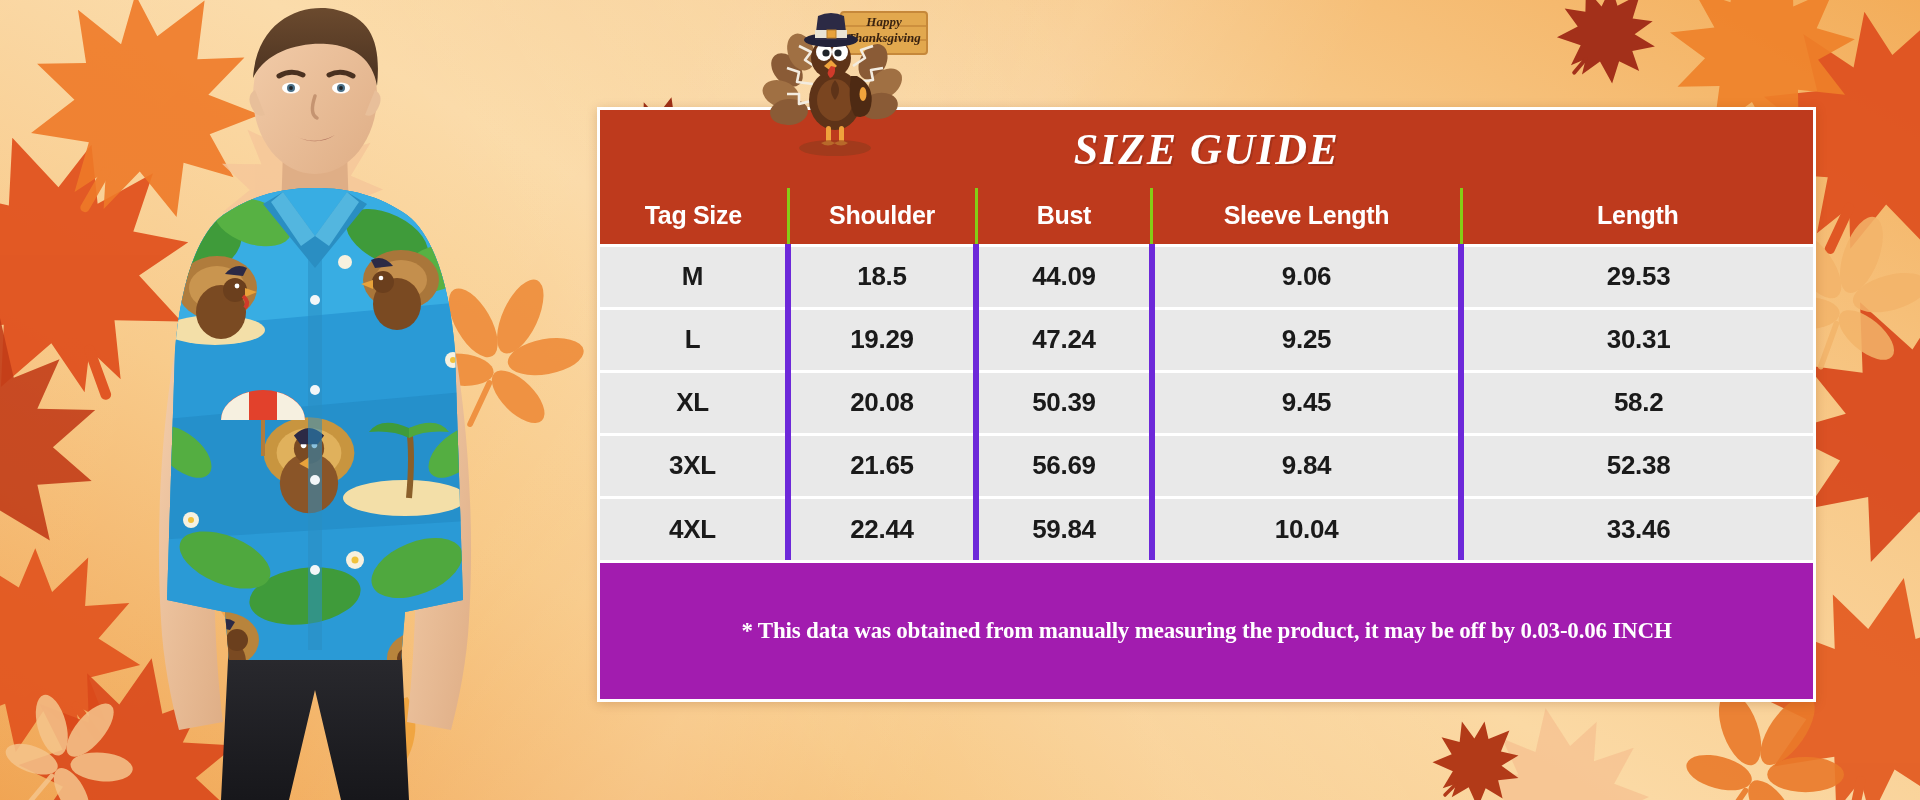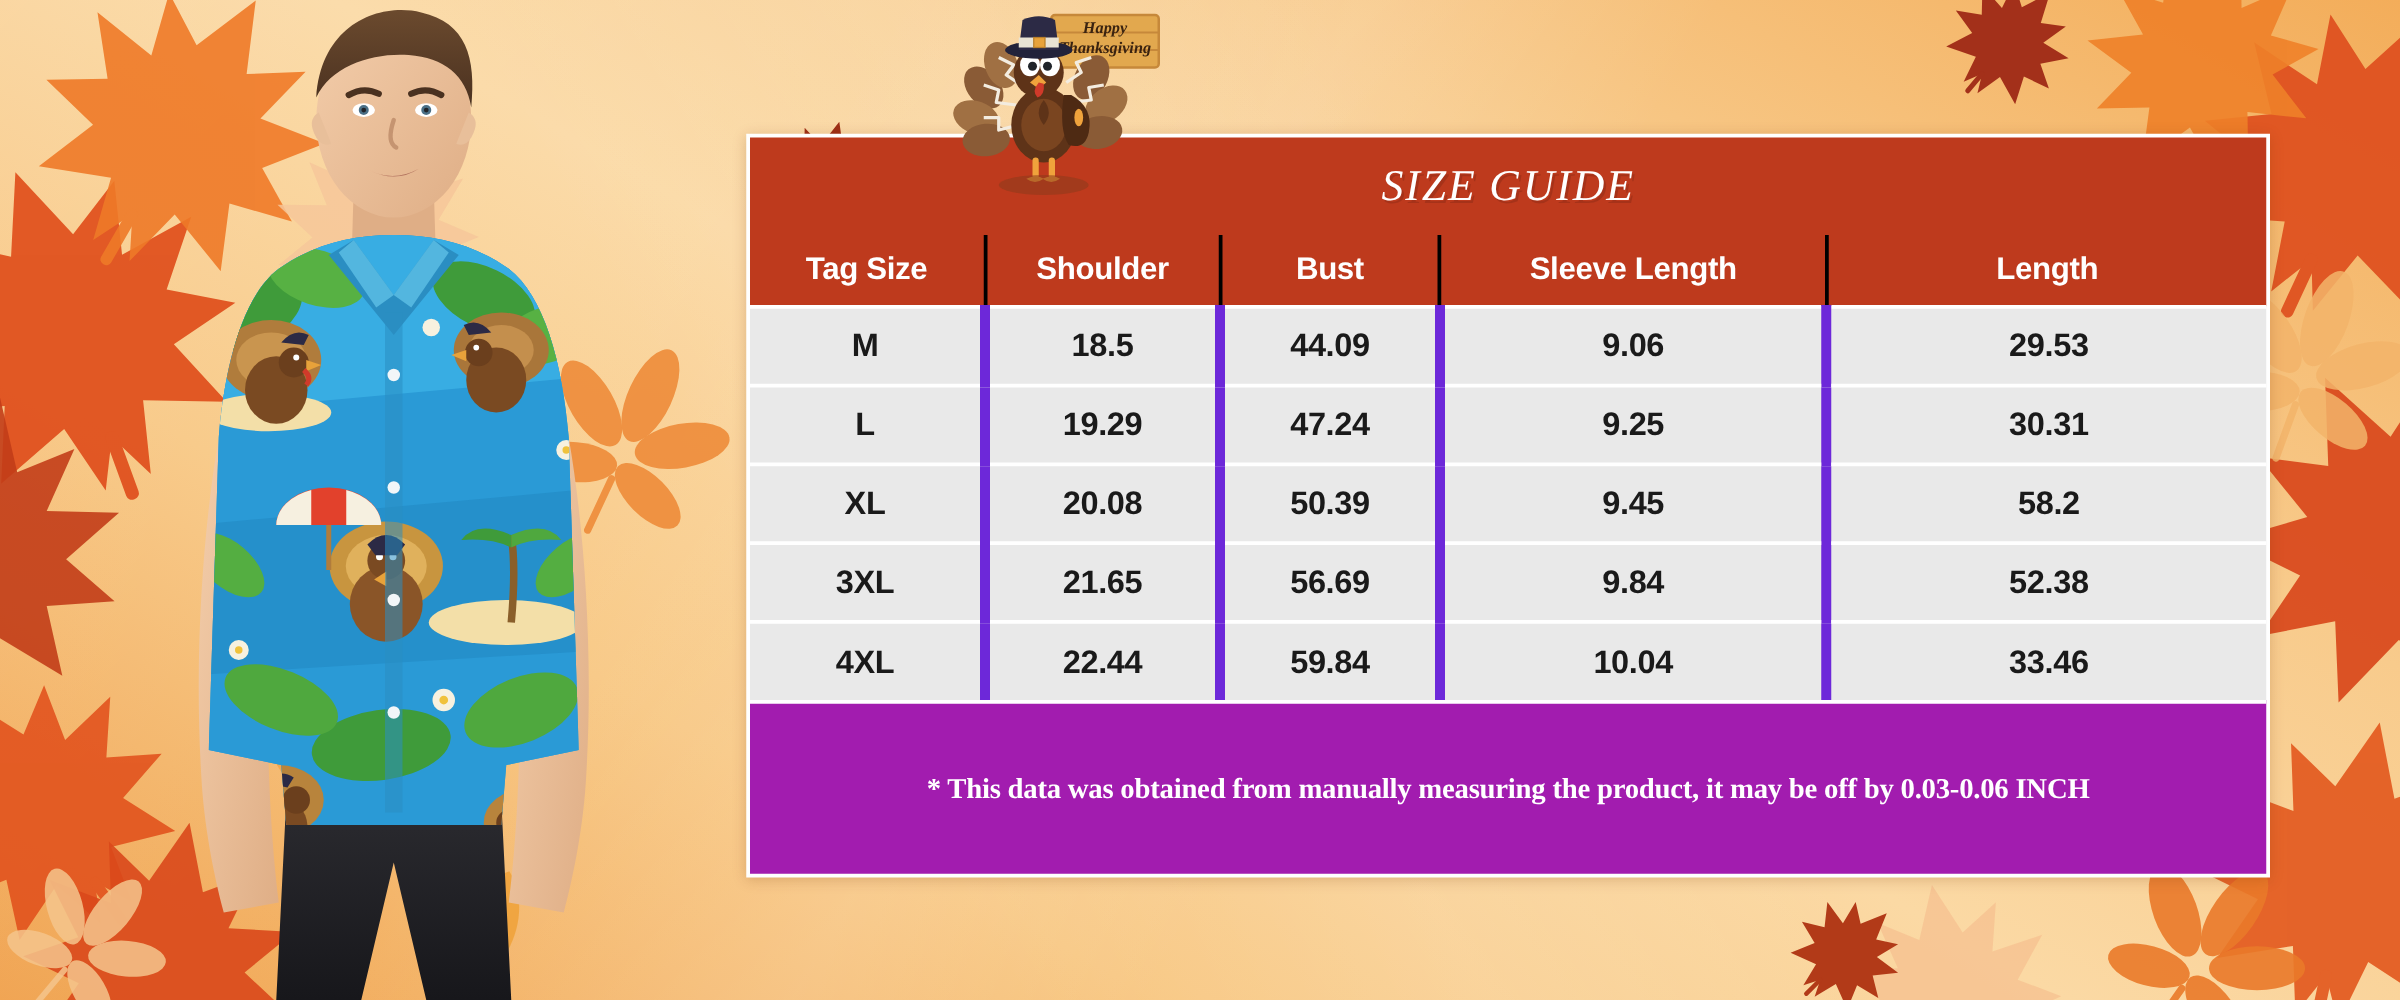--- a/index.html
+++ b/index.html
@@ -43,49 +43,49 @@
 
   #title-bar {
     background:#be3a1d;
     height:78px;
     display:flex; align-items:center; justify-content:center;
     position:relative;
   }
   #title-text {
     font-family:"Liberation Serif", serif;
     font-style:italic;
-    font-weight:400;
-    font-size:35px;
+    font-weight:700;
+    font-size:44px;
     color:#ffffff;
     letter-spacing:1.5px;
     text-shadow:2px 2px 0 rgba(0,0,0,0.12);
   }
 
   table#size-table { width:100%; border-collapse:collapse; table-layout:fixed; }
   table#size-table th {
     background:#be3a1d;
     color:#ffffff;
     font-size:25px;
     font-weight:700;
     height:57px;
     font-family:"Liberation Sans", sans-serif;
     font-stretch:condensed;
-    border-left:3px solid #000000;
+    border-left:3px solid #84cc16;
     border-bottom:3px solid #ffffff;
     letter-spacing:-0.3px;
   }
   table#size-table th:first-child { border-left:none;text-align:center; }
   table#size-table td {
     background:#e9e9e9;
     color:#1a1a1a;
     font-size:26px;
     font-weight:700;
     height:63px;
     text-align:center;
-    border-left:8px solid #6d28d9;
+    border-left:6px solid #6d28d9;
     border-bottom:3px solid #ffffff;
     font-family:"Liberation Sans", sans-serif;
     font-stretch:condensed;
     letter-spacing:-0.3px;
   }
   table#size-table td:first-child { border-left:none; }
   table#size-table tr:last-child td { border-bottom:none; }
 
   #footnote {
     background:#a21caf;

